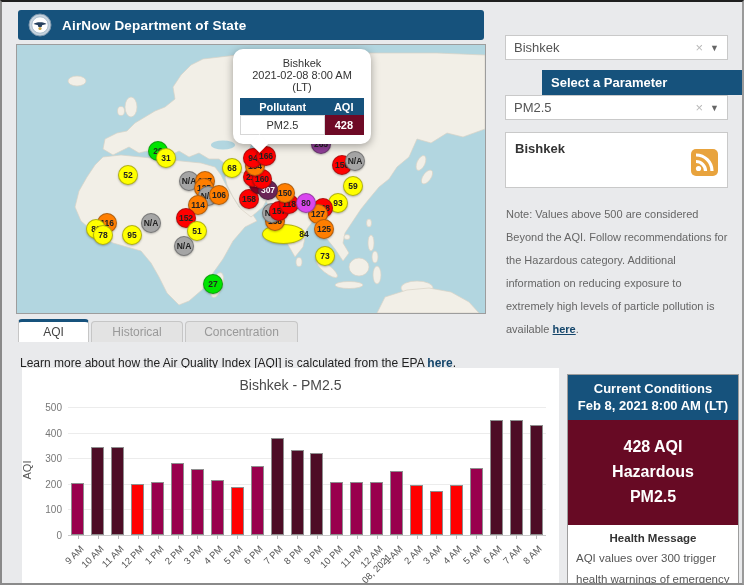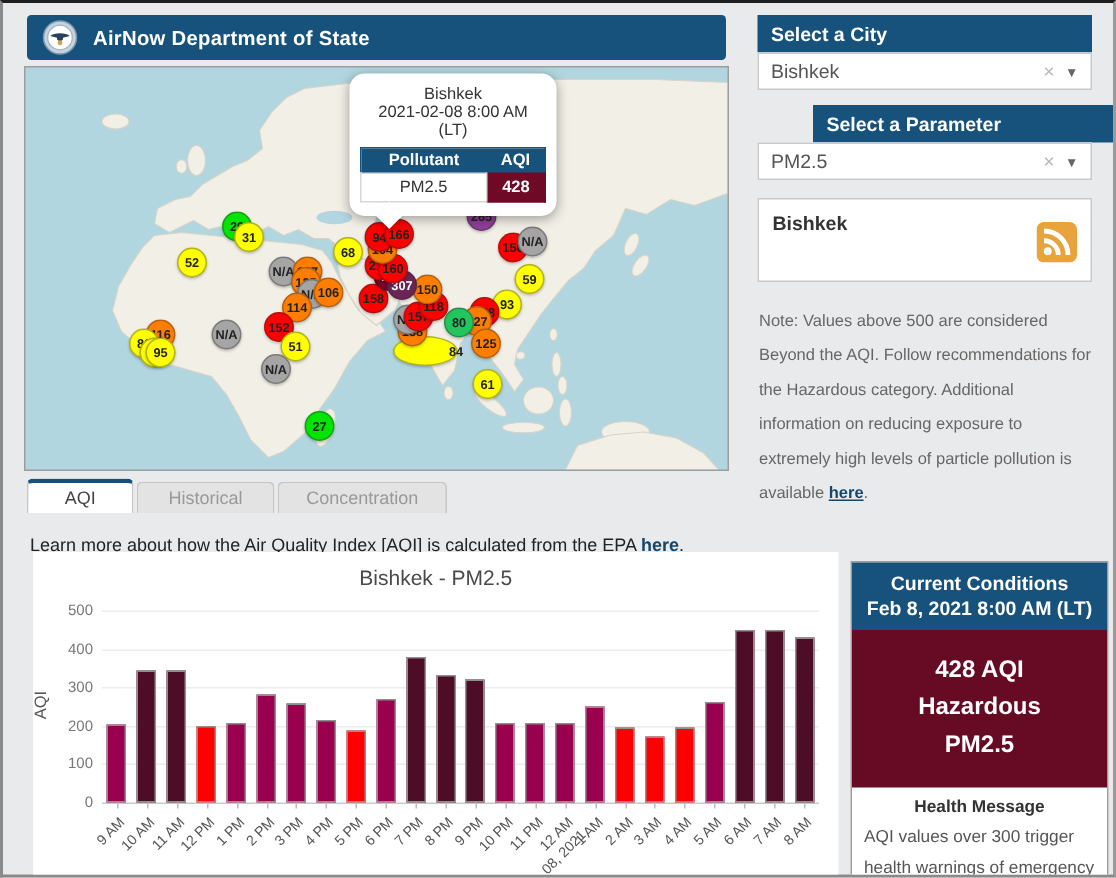--- a/index.html
+++ b/index.html
@@ -161,23 +161,23 @@
         <div class="marker" style="left: 181px; top: 141px; background: rgb(165, 165, 165); color: rgb(34, 34, 34);">N/A</div>
         <div class="marker" style="left: 192px; top: 140px; background: rgb(255, 126, 0); color: rgb(34, 34, 34);">106</div>
         <div class="marker" style="left: 171px; top: 150px; background: rgb(255, 126, 0); color: rgb(34, 34, 34);">114</div>
         <div class="marker" style="left: 159px; top: 163px; background: rgb(255, 0, 0); color: rgb(34, 34, 34);">152</div>
         <div class="marker" style="left: 170px; top: 176px; background: rgb(255, 255, 0); color: rgb(34, 34, 34);">51</div>
         <div class="marker" style="left: 124px; top: 168px; background: rgb(165, 165, 165); color: rgb(34, 34, 34);">N/A</div>
         <div class="marker" style="left: 157px; top: 191px; background: rgb(165, 165, 165); color: rgb(34, 34, 34);">N/A</div>
         <div class="marker" style="left: 80px; top: 168px; background: rgb(255, 126, 0); color: rgb(34, 34, 34);">116</div>
         <div class="marker" style="left: 69px; top: 174px; background: rgb(255, 255, 0); color: rgb(34, 34, 34);">86</div>
         <div class="marker" style="left: 76px; top: 180px; background: rgb(255, 255, 0); color: rgb(34, 34, 34);">78</div>
-        <div class="marker" style="left: 80px; top: 180px; background: rgb(255, 255, 0); color: rgb(34, 34, 34);">95</div>
+        <div class="marker" style="left: 105px; top: 180px; background: rgb(255, 255, 0); color: rgb(34, 34, 34);">95</div>
         <div class="marker" style="left: 186px; top: 229px; background: rgb(0, 228, 0); color: rgb(34, 34, 34);">27</div>
-        <div class="marker" style="left: 298px; top: 201px; background: rgb(255, 255, 0); color: rgb(34, 34, 34);">61</div>
+        <div class="marker" style="left: 298px; top: 201px; background: rgb(255, 255, 0); color: rgb(34, 34, 34);">73</div>
         <div class="marker" style="left: 245px; top: 179px; background: rgb(255, 255, 0); color: rgb(34, 34, 34); padding-left: 41px;">84</div>
         <div class="marker" style="left: 248px; top: 166px; background: rgb(255, 126, 0); color: rgb(34, 34, 34);">138</div>
         <div class="marker" style="left: 245px; top: 158px; background: rgb(165, 165, 165); color: rgb(34, 34, 34);">N/A</div>
         <div class="marker" style="left: 252px; top: 156px; background: rgb(255, 0, 0); color: rgb(34, 34, 34);">157</div>
         <div class="marker" style="left: 222px; top: 144px; background: rgb(255, 0, 0); color: rgb(34, 34, 34);">158</div>
         <div class="marker" style="left: 262px; top: 149px; background: rgb(255, 0, 0); color: rgb(34, 34, 34);">118</div>
         <div class="marker" style="left: 258px; top: 138px; background: rgb(255, 126, 0); color: rgb(34, 34, 34);">150</div>
         <div class="marker" style="left: 232px; top: 129px; background: rgb(126, 0, 35); color: rgb(255, 255, 255);">428</div>
         <div class="marker" style="left: 241px; top: 135px; background: rgb(106, 36, 86); color: rgb(255, 255, 255);">307</div>
         <div class="marker" style="left: 226px; top: 122px; background: rgb(255, 0, 0); color: rgb(34, 34, 34);">218</div>
@@ -185,21 +185,21 @@
         <div class="marker" style="left: 228px; top: 111px; background: rgb(255, 126, 0); color: rgb(34, 34, 34);">104</div>
         <div class="marker" style="left: 226px; top: 103px; background: rgb(255, 0, 0); color: rgb(34, 34, 34);">94</div>
         <div class="marker" style="left: 239px; top: 101px; background: rgb(255, 0, 0); color: rgb(34, 34, 34);">166</div>
         <div class="marker" style="left: 294px; top: 89px; background: rgb(143, 63, 151); color: rgb(34, 34, 34);">265</div>
         <div class="marker" style="left: 315px; top: 110px; background: rgb(255, 0, 0); color: rgb(34, 34, 34);">156</div>
         <div class="marker" style="left: 328px; top: 106px; background: rgb(165, 165, 165); color: rgb(34, 34, 34);">N/A</div>
         <div class="marker" style="left: 326px; top: 131px; background: rgb(255, 255, 0); color: rgb(34, 34, 34);">59</div>
         <div class="marker" style="left: 311px; top: 148px; background: rgb(255, 255, 0); color: rgb(34, 34, 34);">93</div>
         <div class="marker" style="left: 296px; top: 153px; background: rgb(255, 0, 0); color: rgb(34, 34, 34);">168</div>
         <div class="marker" style="left: 291px; top: 159px; background: rgb(255, 126, 0); color: rgb(34, 34, 34);">127</div>
-        <div class="marker" style="left: 279px; top: 160px; background: #22c55e; color: rgb(34, 34, 34);">80</div>
+        <div class="marker" style="left: 279px; top: 148px; background: #d946ef; color: rgb(34, 34, 34);">80</div>
         <div class="marker" style="left: 297px; top: 174px; background: rgb(255, 126, 0); color: rgb(34, 34, 34);">125</div>
       </div>
 
     <div class="popup">
       <div class="caret"></div>
       <div>Bishkek</div>
       <div>2021-02-08 8:00 AM</div>
       <div>(LT)</div>
       <table>
         <tbody>
@@ -356,21 +356,20 @@
           <div>7 AM</div>
         </div>
         <div class="bar" style="left: 461.542px; height: 109.568px; background: rgb(77, 13, 38);"></div>
         <div class="xtick" style="left: 468.042px;"></div>
         <div class="xlab" style="left: 398.042px;">
           <div>8 AM</div>
         </div>
       </div>
   </div>
 
-  <div class="blue-bar" style="top:8px;">Select a City</div>
   <div class="select-box" style="top:33px;">
     <span class="val">Bishkek</span>
     <span class="sel-x">×</span>
     <span class="sel-arrow">▼</span>
   </div>
 
   <div class="blue-bar" style="top:68px;margin-left:37px;">Select a Parameter</div>
   <div class="select-box" style="top:93px;">
     <span class="val">PM2.5</span>
     <span class="sel-x">×</span>

